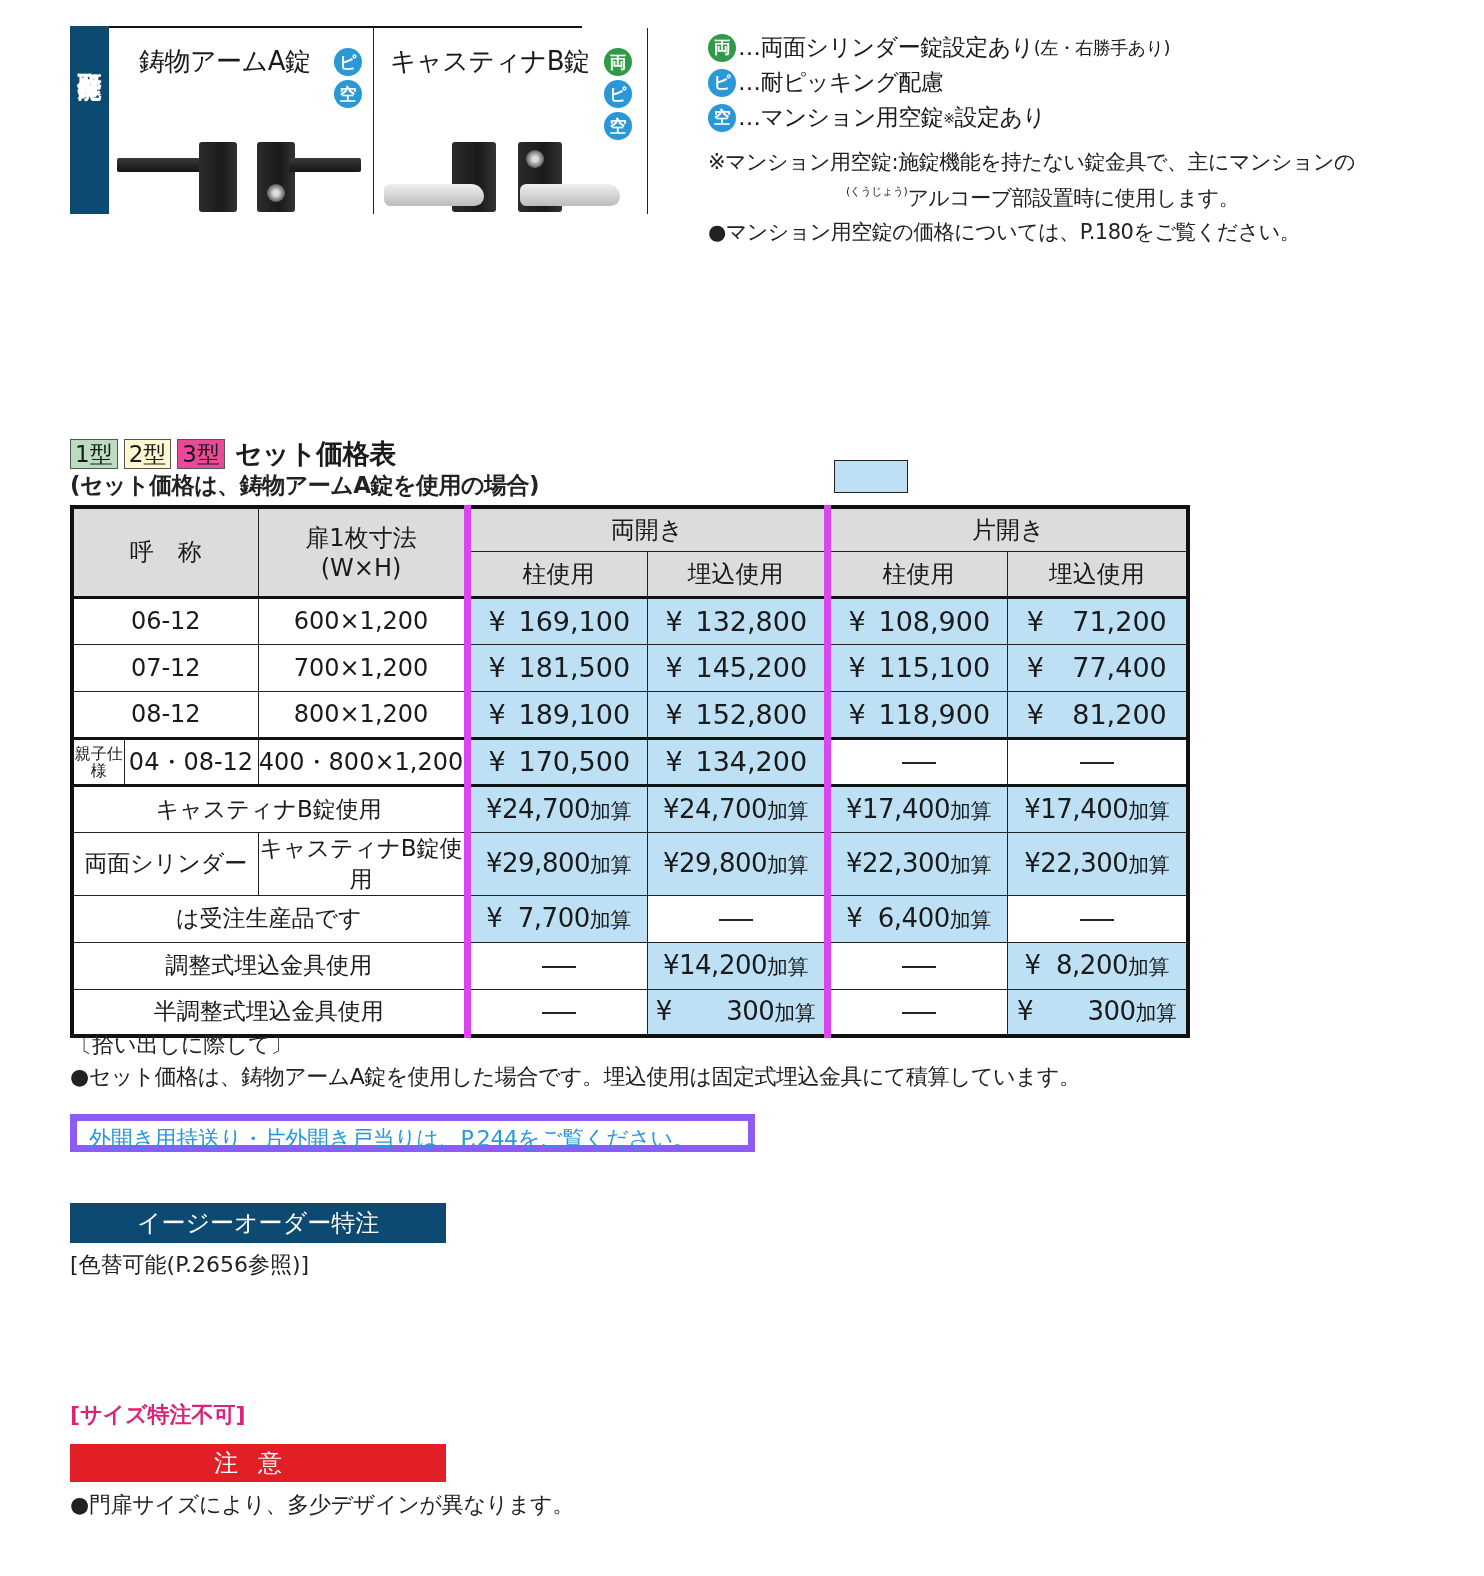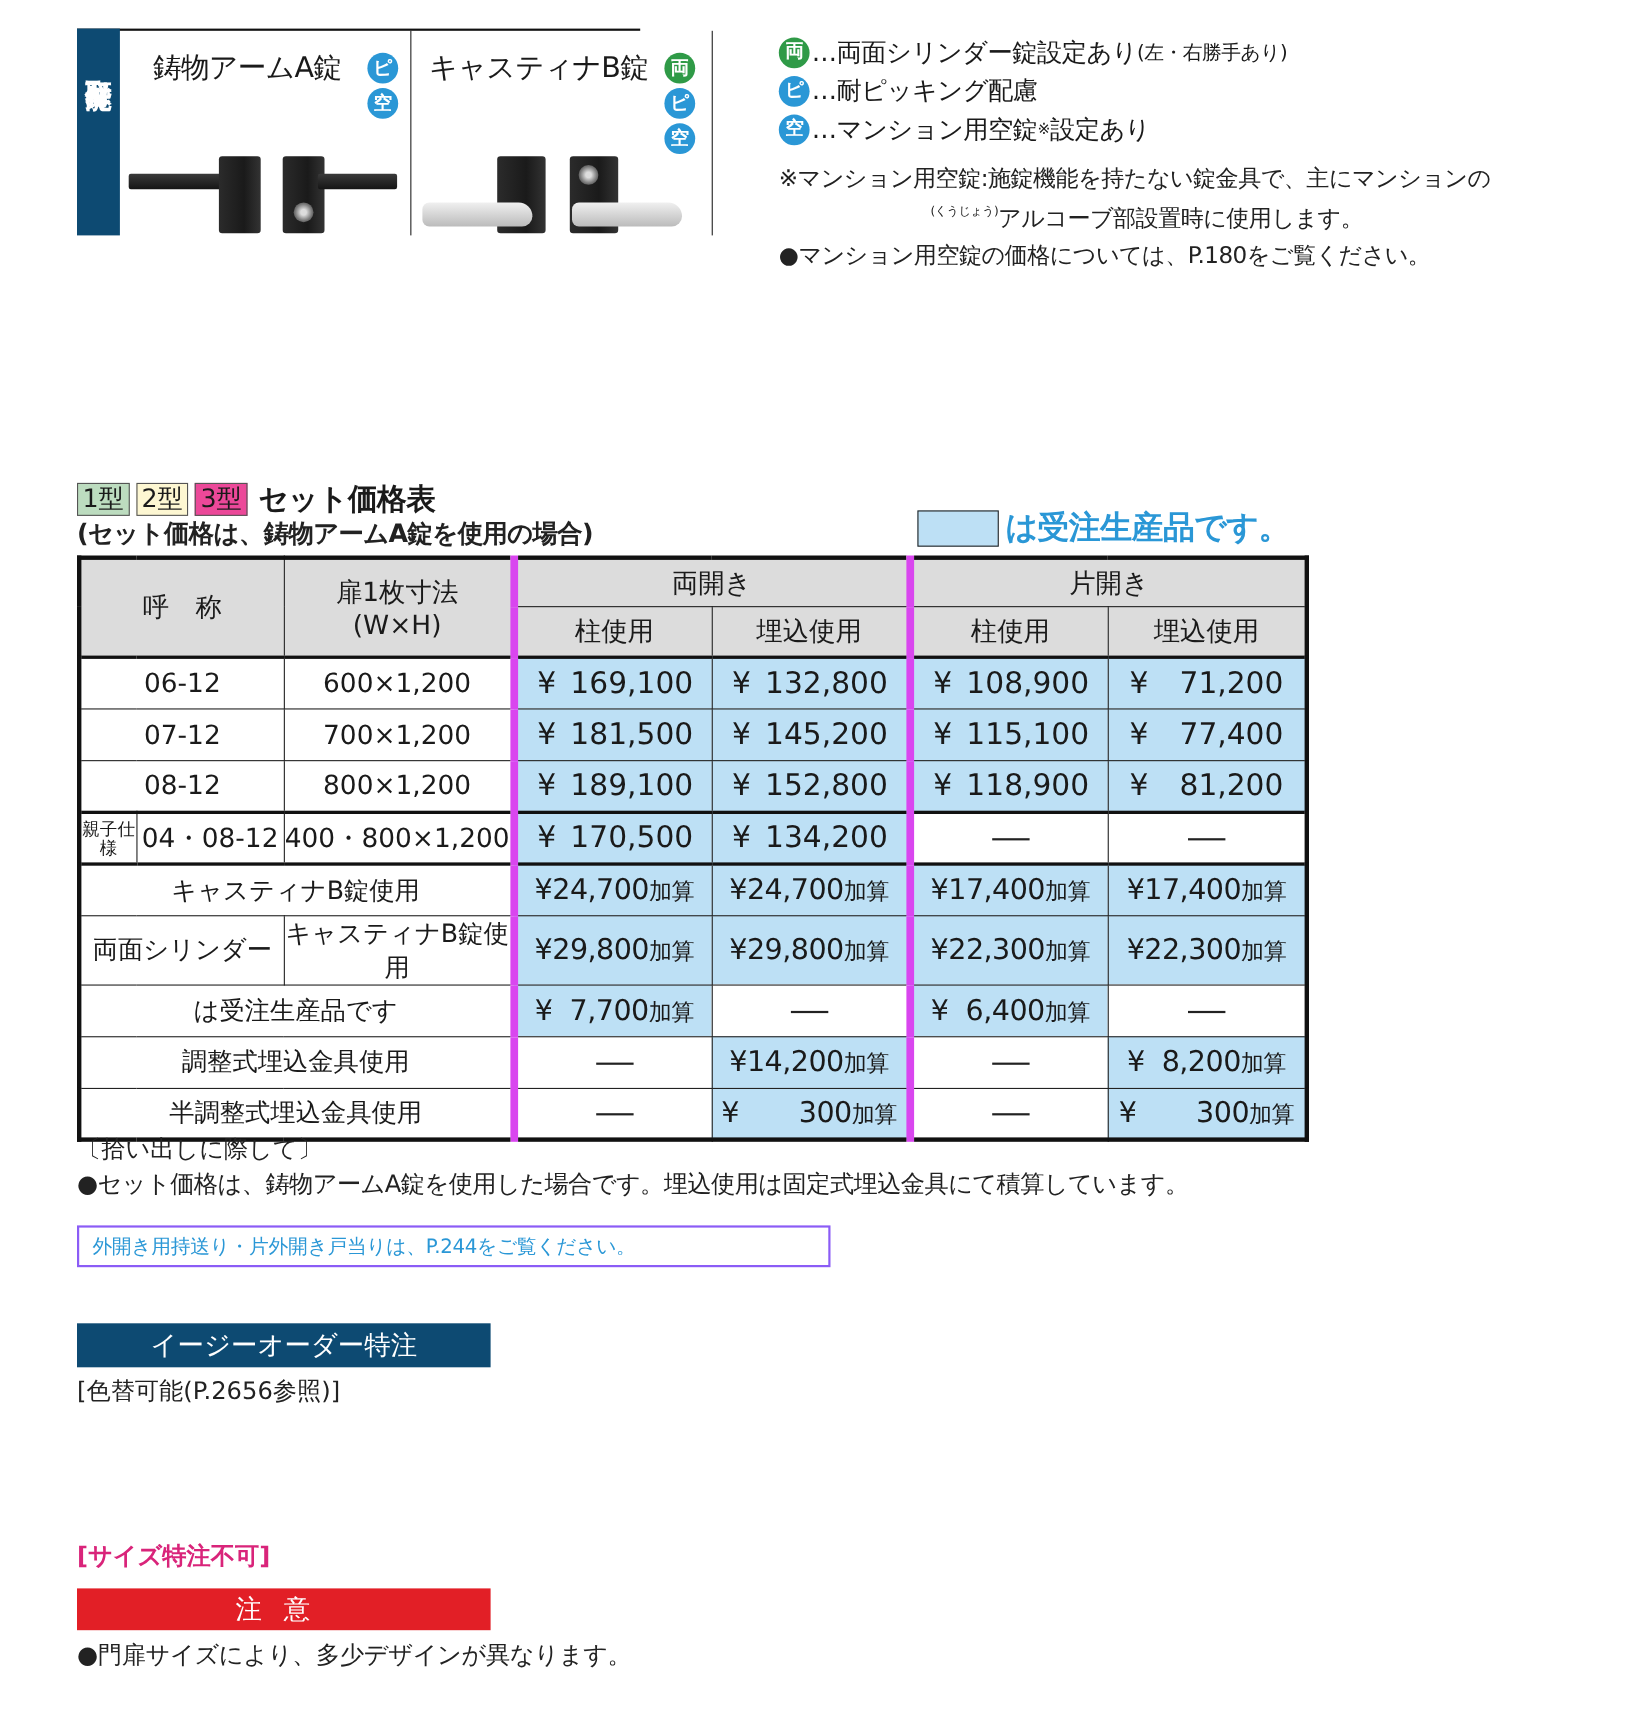--- a/index.html
+++ b/index.html
@@ -63,21 +63,21 @@
   td.add-cell { background: #bde0f5; font-weight: bold; font-size: 26px; white-space: nowrap; letter-spacing: -0.5px; }
   td.add-cell .kasan { font-size: 21px; font-weight: normal; }
   td.dash { background: #fff; }
   td.dash span { display: inline-block; width: 34px; height: 2px; background: #222; vertical-align: middle; }
   td.oyako-label { font-size: 16px; line-height: 17px; width: 52px; }
   td.label-cell { font-size: 23px; }
 
   
   .pickup-title { position: absolute; left: 70px; top: 1030px; font-size: 22px; color: #222; }
   .pickup-note { position: absolute; left: 70px; top: 1062px; font-size: 22px; letter-spacing: -0.5px; color: #222; }
-  .ref-box { position: absolute; left: 70px; top: 1114px; width: 685px; height: 38px; border: 2px solid #8b5cf6; color: #2a97d6; font-size: 18px; line-height: 36px; padding-left: 12px; letter-spacing: -0.3px; }
+  .ref-box { position: absolute; left: 70px; top: 1114px; width: 685px; height: 38px; border: 7px solid #8b5cf6; color: #2a97d6; font-size: 22px; line-height: 36px; padding-left: 12px; letter-spacing: -0.3px; }
 
   
   .section-bar { position: absolute; left: 70px; width: 376px; height: 40px; color: #fff; font-size: 24px; display: flex; align-items: center; justify-content: center; }
   .section-bar.navy { top: 1203px; background: #0d4a72; letter-spacing: 0px; }
   .section-bar.red { top: 1444px; background: #e21f26; letter-spacing: 20px; height: 38px; }
   .eo-heading { position: absolute; left: 70px; top: 1250px; font-size: 22px; font-weight: normal; color: #222; }
   .eo-body { position: absolute; left: 70px; top: 1280px; width: 840px; font-size: 22px; line-height: 29px; color: #222; letter-spacing: -0.3px; }
   .eo-body p { padding-left: 26px; text-indent: -26px; }
   .eo-body b { font-weight: bold; }
   .eo-size { position: absolute; left: 70px; top: 1400px; font-size: 22px; font-weight: bold; color: #d9247a; }
@@ -146,21 +146,20 @@
 
 <div class="type-tags">
   <span class="type-tag t1">1型</span>
   <span class="type-tag t2">2型</span>
   <span class="type-tag t3">3型</span>
   <span class="table-title">セット価格表</span>
 </div>
 <div class="table-sub">(セット価格は、鋳物アームA錠を使用の場合)</div>
 <div class="made-to-order">
   <div class="mto-swatch"></div>
-  <div class="mto-text">は受注生産品です。</div>
 </div>
 
 <table class="price">
   <colgroup>
     <col style="width:52px">
       <col style="width:134px">
       <col style="width:209px">
     <col style="width:180px">
       <col style="width:180px">
       <col style="width:180px">

